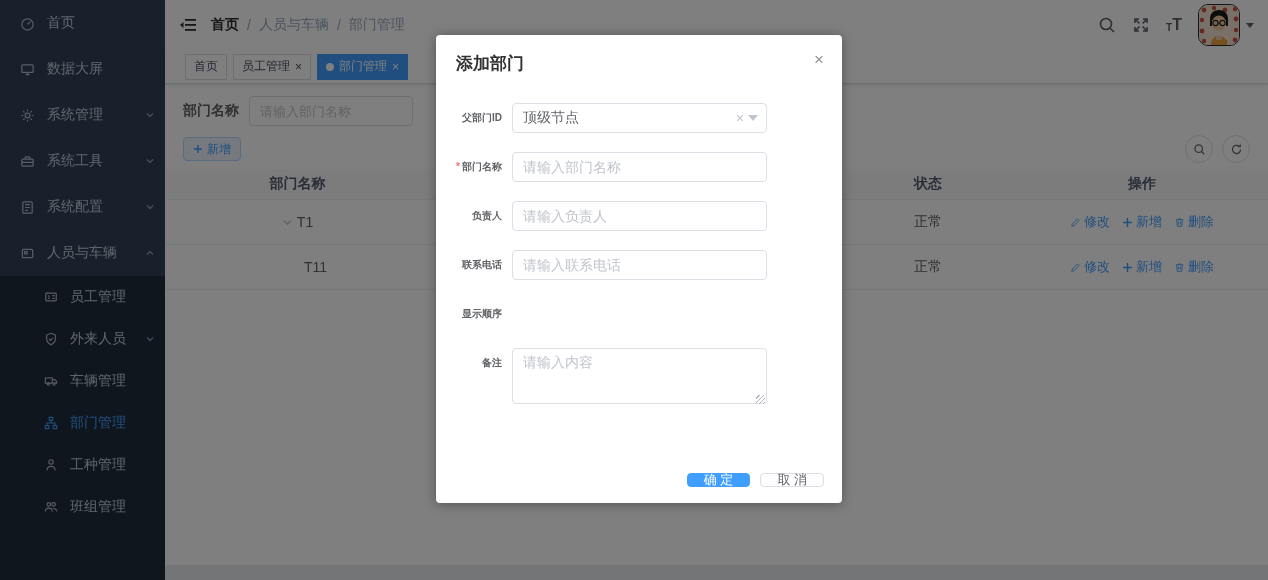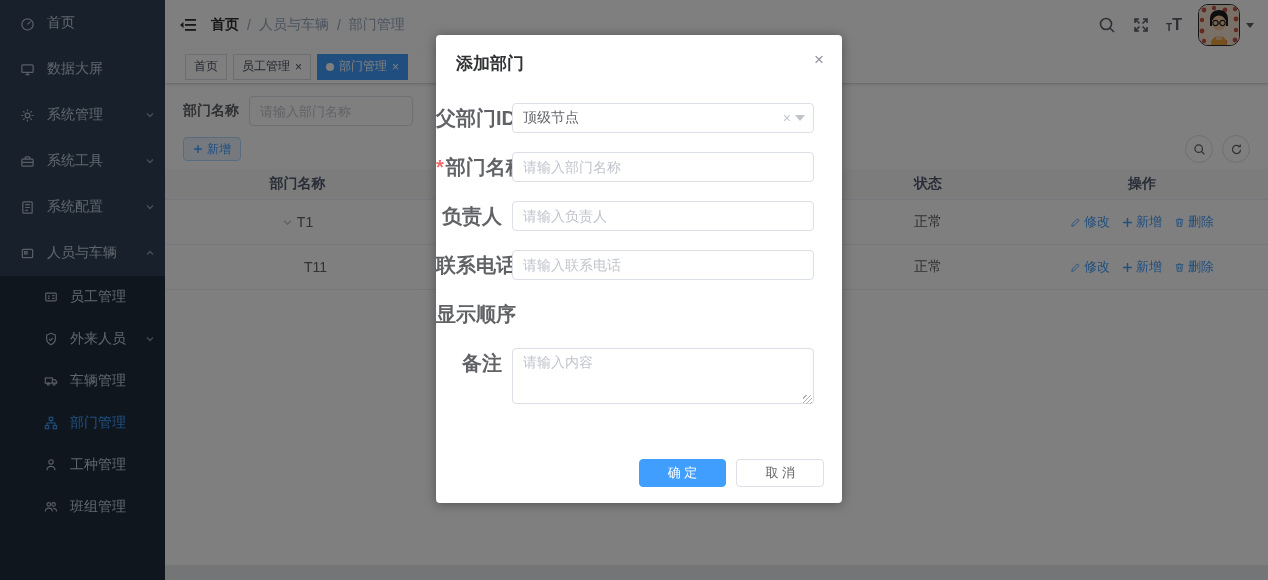--- a/index.html
+++ b/index.html
@@ -74,41 +74,41 @@
 
   
   .mask{position:absolute;inset:0;background:rgba(0,0,0,0.5);z-index:50;}
   .dialog{position:absolute;left:436px;top:35px;width:406px;height:468px;background:#fff;border-radius:4px;
           box-shadow:0 1px 12px rgba(0,0,0,.35);z-index:60;}
   .dlg-header{position:relative;padding:17px 20px 0;}
   .dlg-title{font-size:17px;color:#303133;font-weight:bold;}
   .dlg-close{position:absolute;right:18px;top:16px;color:#909399;font-size:17px;cursor:pointer;line-height:1;}
   .dlg-body{padding-top:28px;}
   .form-row{display:flex;align-items:flex-start;margin-bottom:19px;}
-  .frm-label{width:66px;flex:0 0 auto;text-align:right;font-weight:700;color:#606266;font-size:20px;
+  .frm-label{width:66px;flex:0 0 auto;text-align:right;font-weight:700;color:#606266;font-size:10px;
              line-height:30px;white-space:nowrap;}
   .req{color:#f56c6c;margin-right:2px;}
-  .frm-ctl{margin-left:10px;width:302px;}
+  .frm-ctl{margin-left:10px;width:255px;}
   .sel-box{height:28px;border:1px solid #dcdfe6;border-radius:4px;display:flex;align-items:center;
            padding:0 8px 0 10px;cursor:pointer;background:#fff;}
   .sel-value{color:#606266;flex:1;}
   .sel-clear{color:#c0c4cc;font-size:14px;margin-right:4px;cursor:pointer;}
   .sel-caret{width:0;height:0;border-left:5px solid transparent;border-right:5px solid transparent;
              border-top:6px solid #c0c4cc;}
   .t-input{width:100%;box-sizing:border-box;height:30px;border:1px solid #dcdfe6;border-radius:4px;padding:0 10px;
            font-size:14px;color:#606266;outline:none;font-family:inherit;background:#fff;}
   .t-input::placeholder{color:#c0c4cc;}
   .t-area{width:100%;box-sizing:border-box;height:56px;border:1px solid #dcdfe6;border-radius:4px;padding:5px 10px;
           font-size:14px;color:#000000;outline:none;resize:none;font-family:inherit;background:#fff;position:relative;}
   .t-area::placeholder{color:#c0c4cc;}
   .area-wrap{position:relative;}
   .resize-grip{position:absolute;right:2px;bottom:3px;width:9px;height:9px;cursor:nwse-resize;
     background:repeating-linear-gradient(135deg,transparent,transparent 2px,#b0b3b8 2px,#b0b3b8 3px);}
   .dlg-footer{position:absolute;right:18px;bottom:16px;display:flex;gap:10px;}
-  .btn{height:28px;padding:0 28px;border-radius:4px;font-size:13px;cursor:pointer;font-family:inherit;
+  .btn{height:14px;padding:0 16px;border-radius:4px;font-size:13px;cursor:pointer;font-family:inherit;
        display:flex;align-items:center;}
   .btn-primary{background:#409eff;border:1px solid #409eff;color:#fff;}
   .btn-plain{background:#fff;border:1px solid #dcdfe6;color:#606266;}
 </style>
 </head>
 <body>
 
 <div class="app">
 
   <nav class="sidebar">

